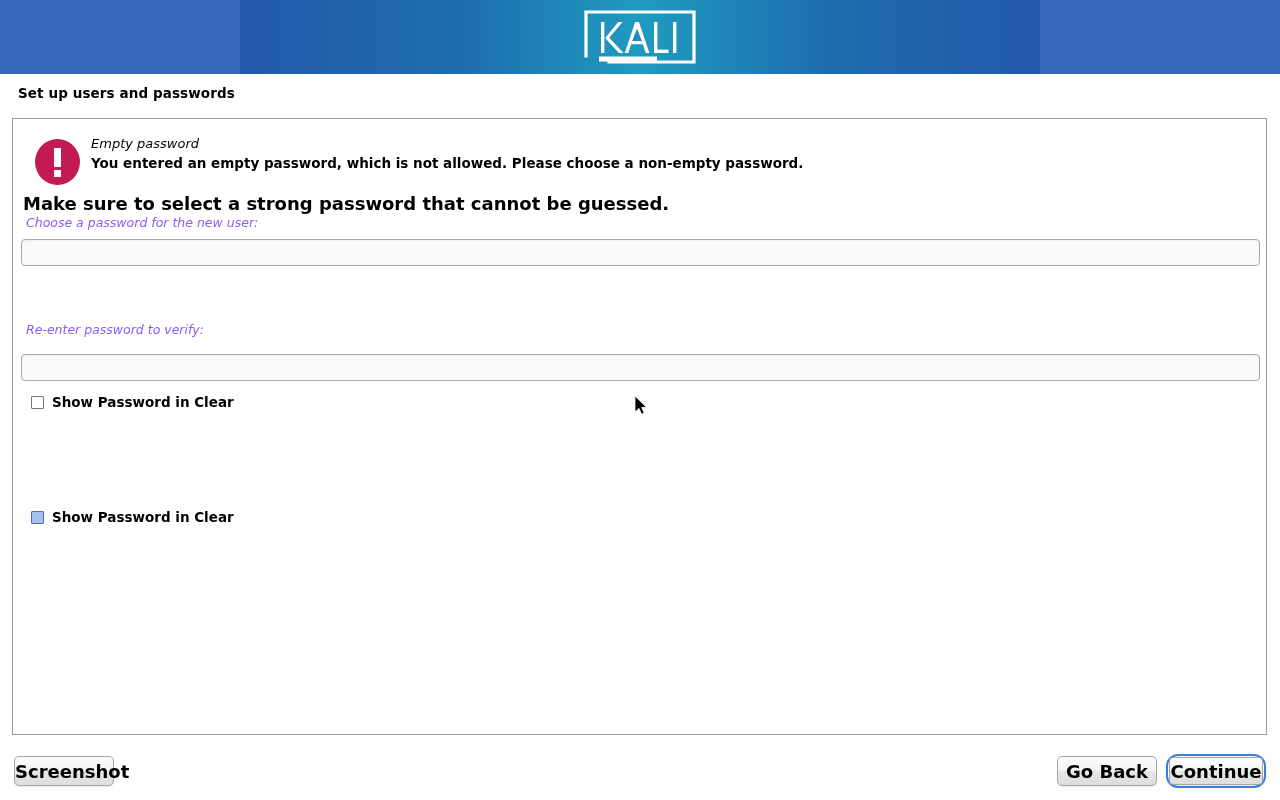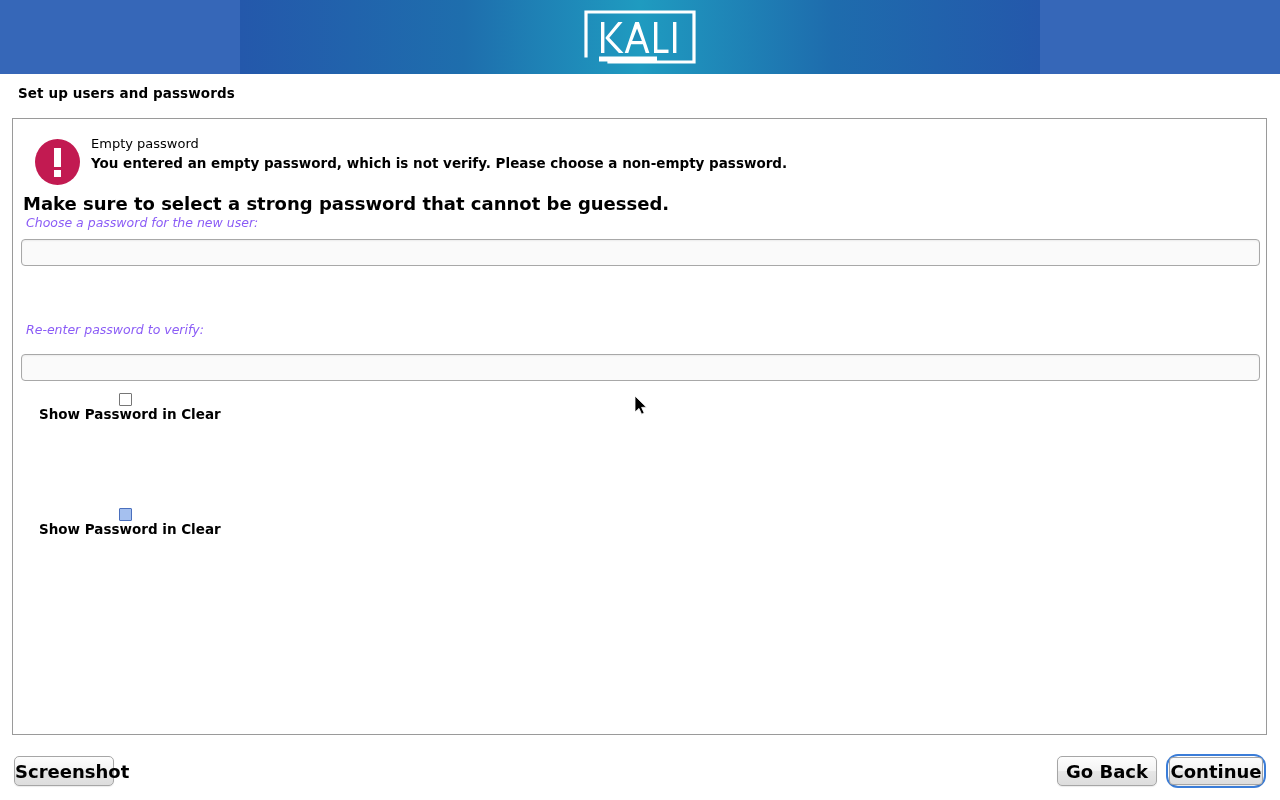--- a/index.html
+++ b/index.html
@@ -107,20 +107,21 @@
     margin-left: -3.5px;
     width: 7px;
     height: 7px;
     background: #ffffff;
   }
   .error-title {
     position: absolute;
     left: 68px;
     top: 7px;
     font-size: 13px;
+    font-style: italic;
     color: #000000;
   }
   .error-text {
     position: absolute;
     left: 68px;
     top: 26px;
     font-size: 13.5px;
     font-weight: bold;
     color: #000000;
   }
@@ -170,21 +171,20 @@
   }
   .input-password { top: 120px; }
   .input-verify   { top: 235px; }
 
   .check-row {
     position: absolute;
     left: 18px;
     height: 18px;
     display: flex;
     align-items: center;
-    flex-direction: column;
   }
   .row-check-1 { top: 274px; }
   .row-check-2 { top: 389px; }
 
   .checkbox {
     width: 13px;
     height: 13px;
     box-sizing: border-box;
     border: 1px solid #767676;
     background: #ffffff;
@@ -294,21 +294,21 @@
   <div class="page-title">Set up users and passwords</div>
 
   <div class="panel">
 
     <div class="error-block">
       <div class="error-icon">
         <div class="bang-bar"></div>
         <div class="bang-dot"></div>
       </div>
       <div class="error-title">Empty password</div>
-      <div class="error-text">You entered an empty password, which is not verify. Please choose a non-empty password.</div>
+      <div class="error-text">You entered an empty password, which is not allowed. Please choose a non-empty password.</div>
     </div>
 
     <div class="strong-hint">Make sure to select a strong password that cannot be guessed.</div>
 
     <div class="field-label label-password">Choose a password for the new user:</div>
     <input class="text-input input-password" type="password" placeholder="" style="">
 
     <div class="check-row row-check-1">
       <span class="checkbox"></span>
       <span class="check-label">Show Password in Clear</span>

